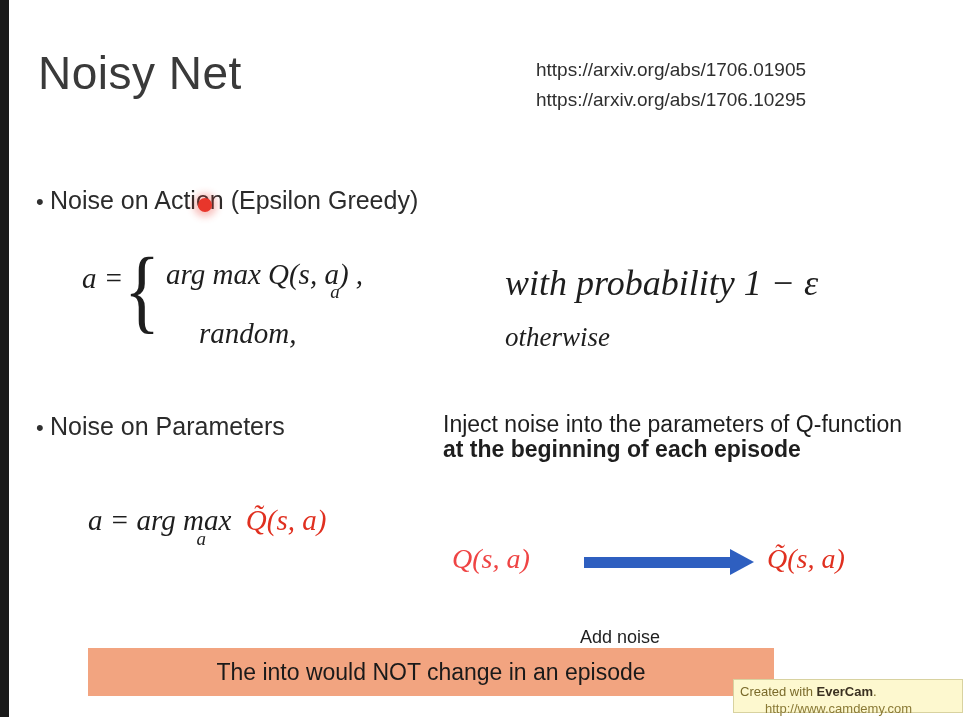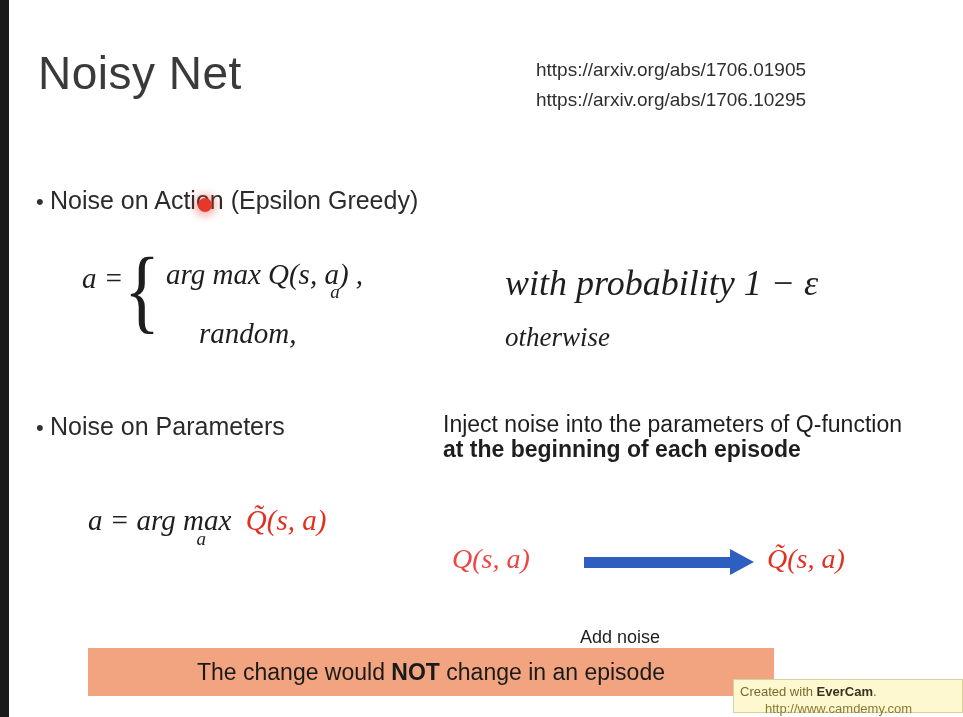--- a/index.html
+++ b/index.html
@@ -222,21 +222,21 @@
     height: 48px;
     background: #f2a480;
     display: flex;
     align-items: center;
     justify-content: center;
   }
   .callout-text {
     font-size: 23px;
     color: #1a1a1a;
   }
-  .callout-text b { font-weight: bold; }
+  .callout-text b { font-weight: normal; }
 
   .evercam {
     position: absolute;
     left: 733px;
     top: 679px;
     width: 230px;
     height: 34px;
     background: #fdf8cf;
     border: 1px solid #d8d2a0;
     box-sizing: border-box;
@@ -296,21 +296,21 @@
 
   <div class="flow">
     <span class="flow-q-left">Q(s, a)</span>
     <span class="arrow-shaft"></span>
     <span class="arrow-head"></span>
     <span class="flow-q-right">Q̃(s, a)</span>
     <span class="arrow-label">Add noise</span>
   </div>
 
   <div class="callout">
-    <span class="callout-text"><span>The change would </span><b>NOT</b><span> change in an episode</span></span>
+    <span class="callout-text"><span>The into would </span><b>NOT</b><span> change in an episode</span></span>
   </div>
 
   <div class="evercam">
     <div><span>Created with </span><b>EverCam</b><span>.</span></div>
     <div class="url">http://www.camdemy.com</div>
   </div>
 
 </div>
 
 </body></html>

